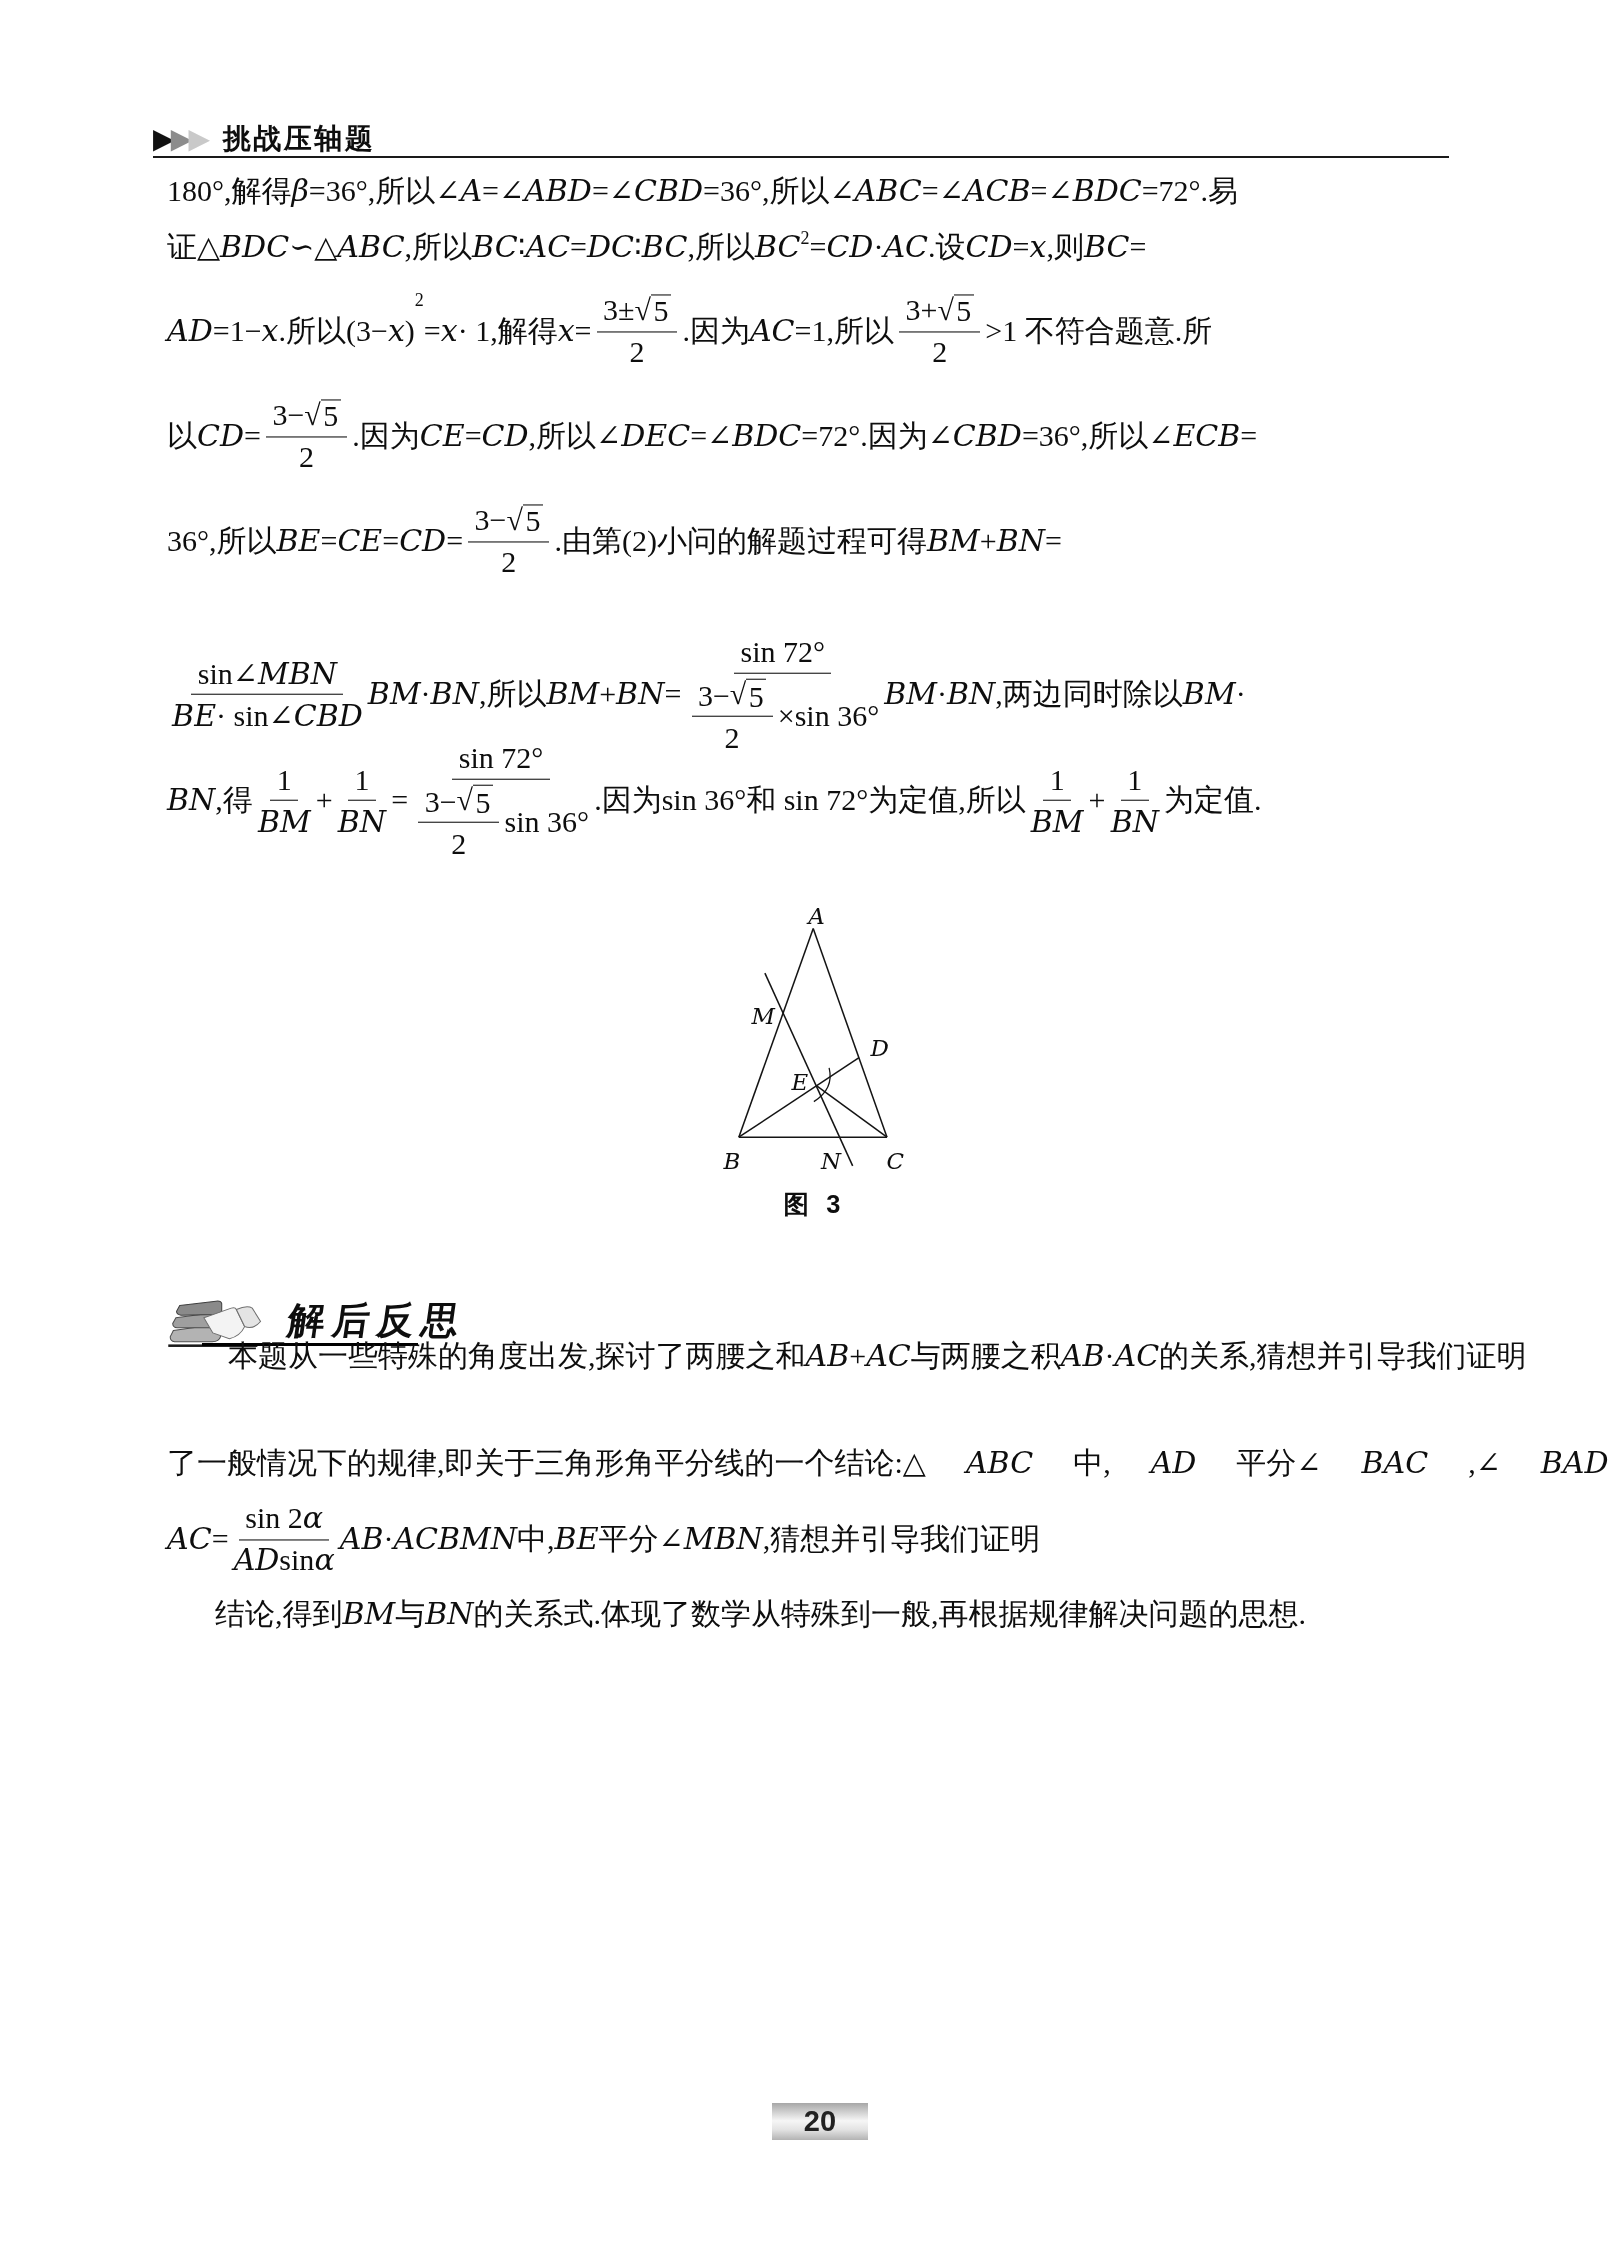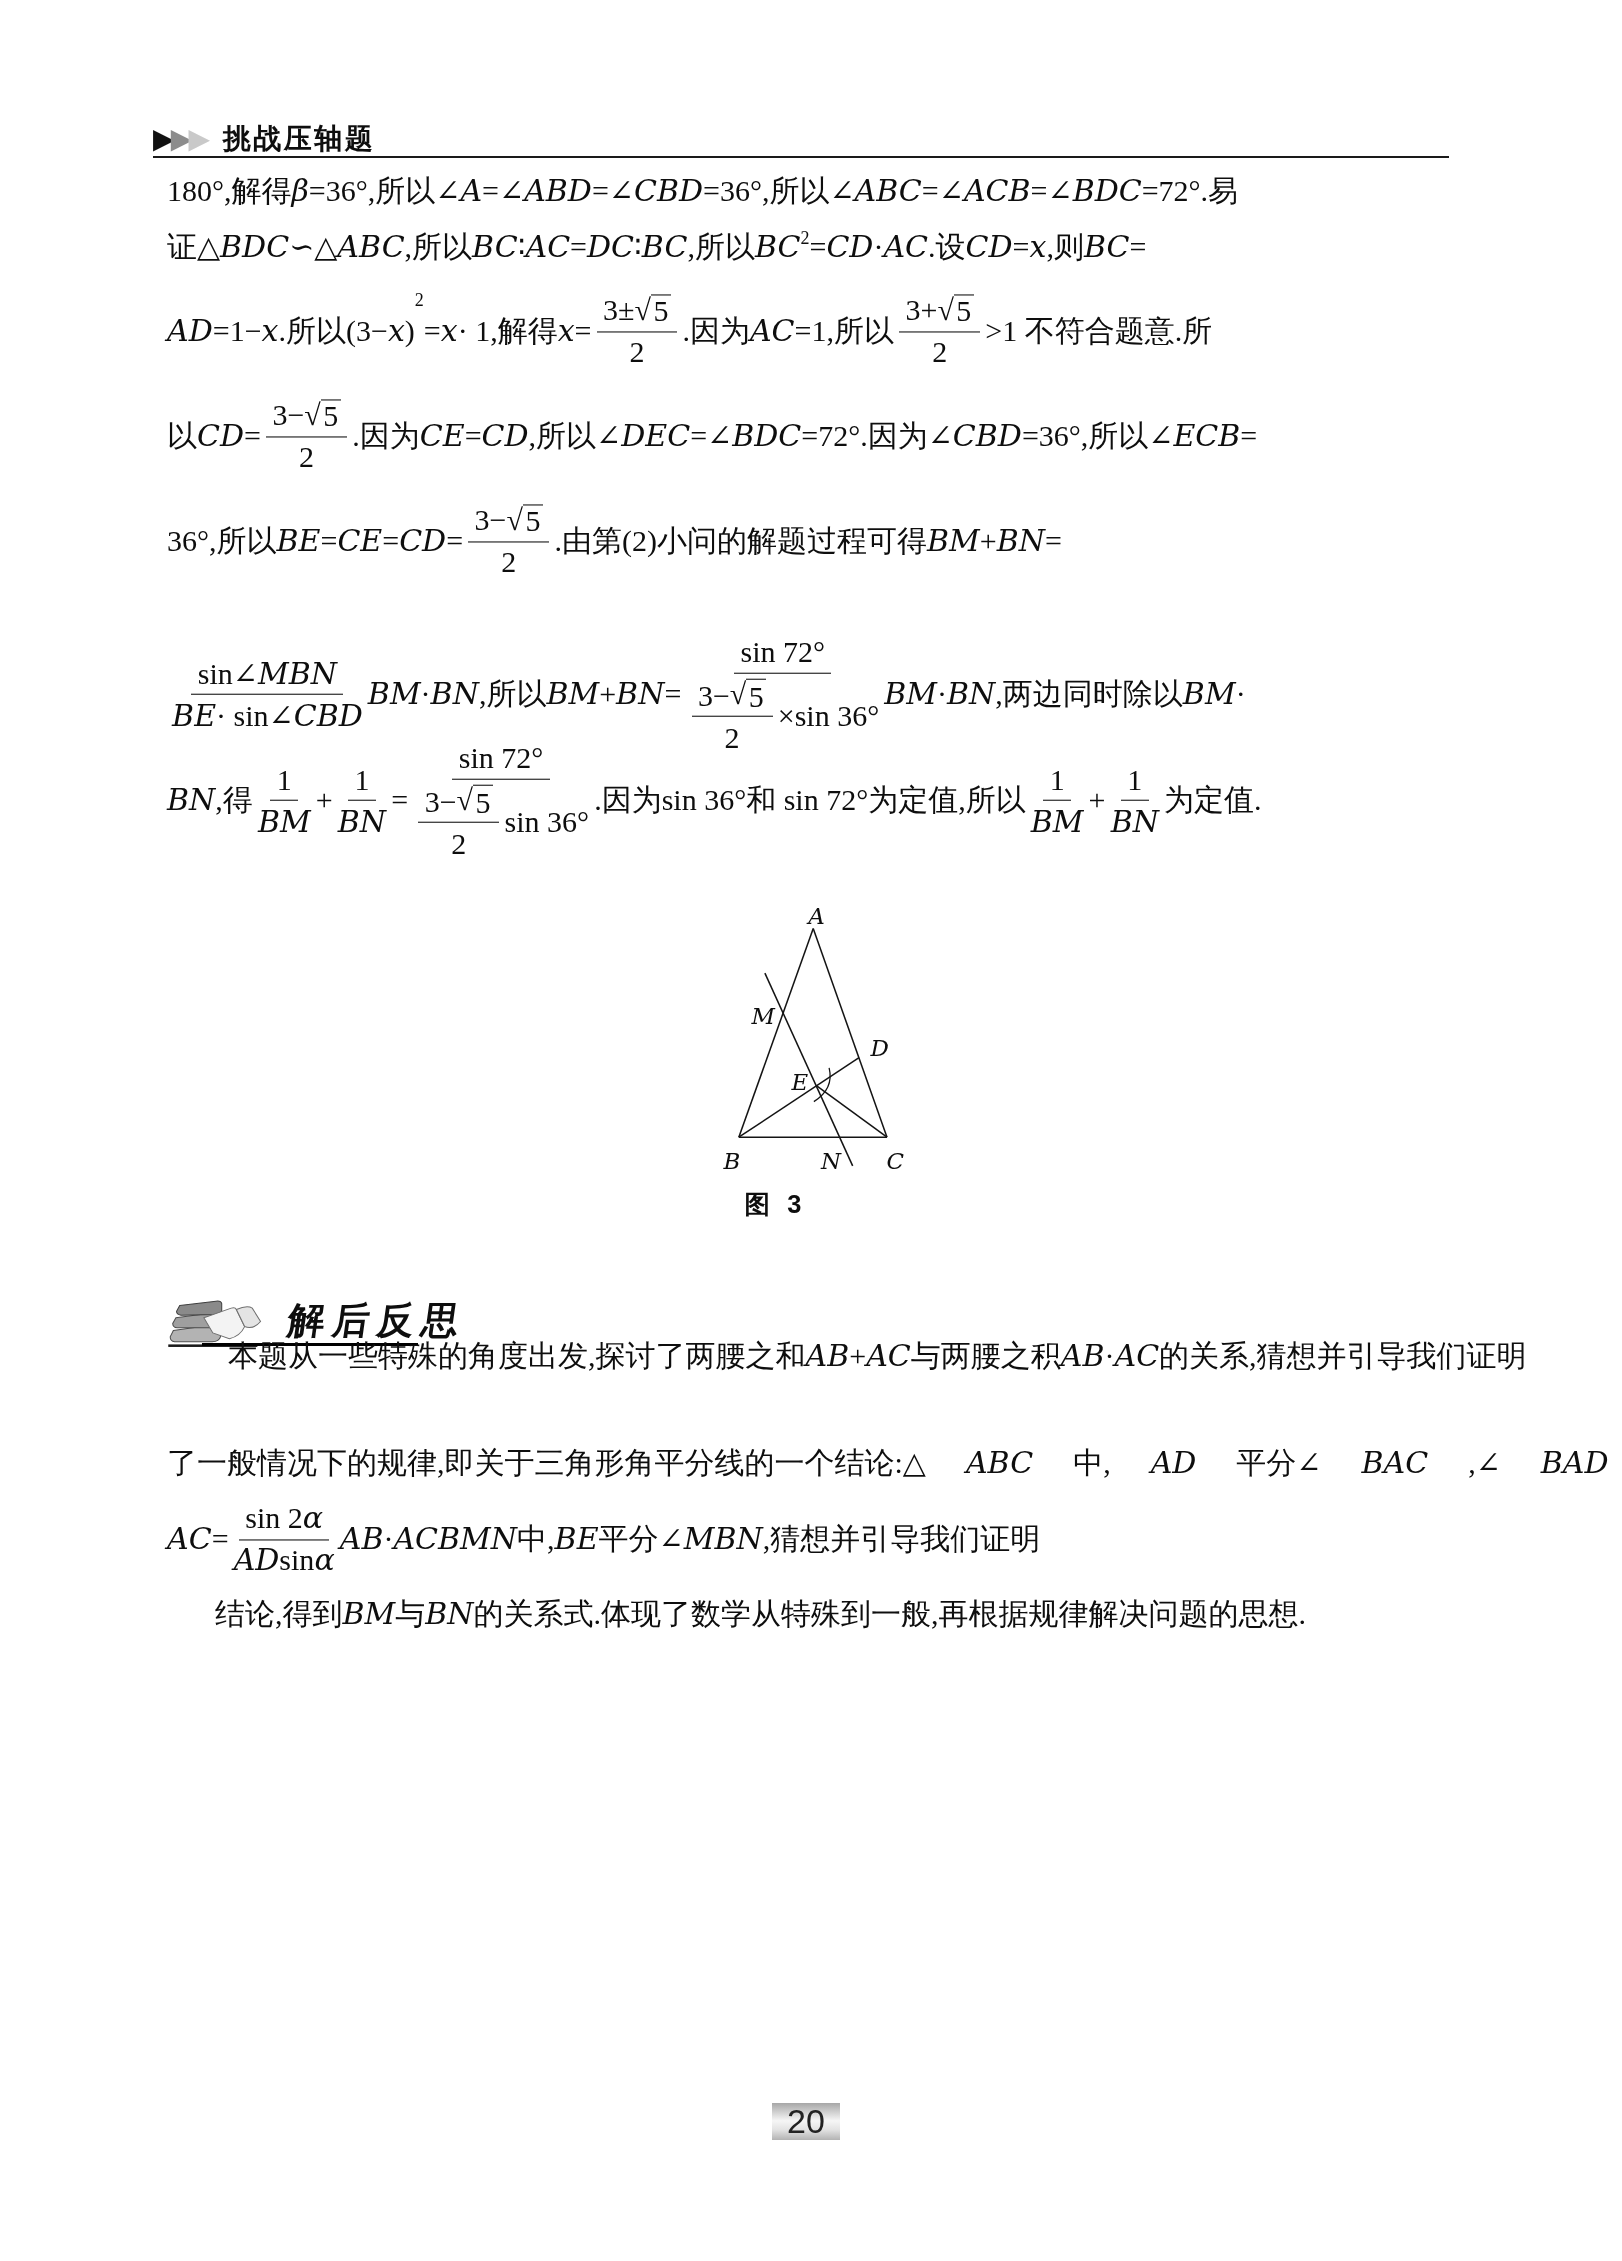--- a/index.html
+++ b/index.html
@@ -25,35 +25,35 @@
   .frac>.num{display:inline-flex;align-items:center;justify-content:center;
              border-bottom:1.9px solid #000;padding:1.3px 6.4px 3.8px;}
   .frac>.den{display:inline-flex;align-items:center;justify-content:center;padding-top:3.8px;}
   .sqrt{display:inline-flex;align-items:flex-start;}
   .sqrt>.sign{line-height:1;transform:translateY(0.6px);}
   .sqrt>.rad{border-top:1.9px solid #000;padding:0.6px 2.5px 0;line-height:1.05;}
 
   
   .fig-svg{position:absolute;left:719px;top:900px;}
   .fig-label{font-family:"DejaVu Serif",serif;font-style:italic;font-size:36px;fill:#0e0e0e;}
-  .fig-caption{position:absolute;left:680px;top:1188px;width:191px;text-align:center;
+  .fig-caption{position:absolute;left:719px;top:1188px;width:191px;text-align:center;
                font-weight:bold;font-size:25.4px;font-family:"Liberation Sans",sans-serif;letter-spacing:5.1px;}
 
   
   .books{position:absolute;left:167px;top:1292px;}
   .section-title{position:absolute;left:288px;top:1296px;font-size:37px;font-weight:bold;
                  transform:skewX(-8deg);letter-spacing:7.6px;
                  font-family:"Liberation Serif",serif;}
   .section-underline{position:absolute;left:202px;top:1343px;width:216px;height:3.2px;background:#000;}
 
   
-  .pgnum{position:absolute;left:772px;top:2103px;width:68px;height:37px;
+  .pgnum{position:absolute;left:772px;top:2103px;width:96px;height:37px;
          display:flex;align-items:center;justify-content:center;
          background:linear-gradient(180deg,#a7a7a7 0%,#f6f6f6 48%,#e3e3e3 72%,#b3b3b3 100%);
-         font-family:"Liberation Sans","DejaVu Sans",sans-serif;font-size:34px;color:#222;}
+         font-family:"Liberation Sans","DejaVu Sans",sans-serif;font-size:29px;color:#222;font-weight:bold;}
 </style>
 </head>
 <body>
 
 <div class="page">
 
   <div class="hdr">
     <span class="tri"><span class="tri-1" style="color: rgb(17, 17, 17);">▶</span><span class="tri-2" style="color: rgb(140, 140, 140);">▶</span><span class="tri-3" style="color: rgb(201, 201, 201);">▶</span></span>
     <span class="hdr-title">挑战压轴题</span>
   </div>

